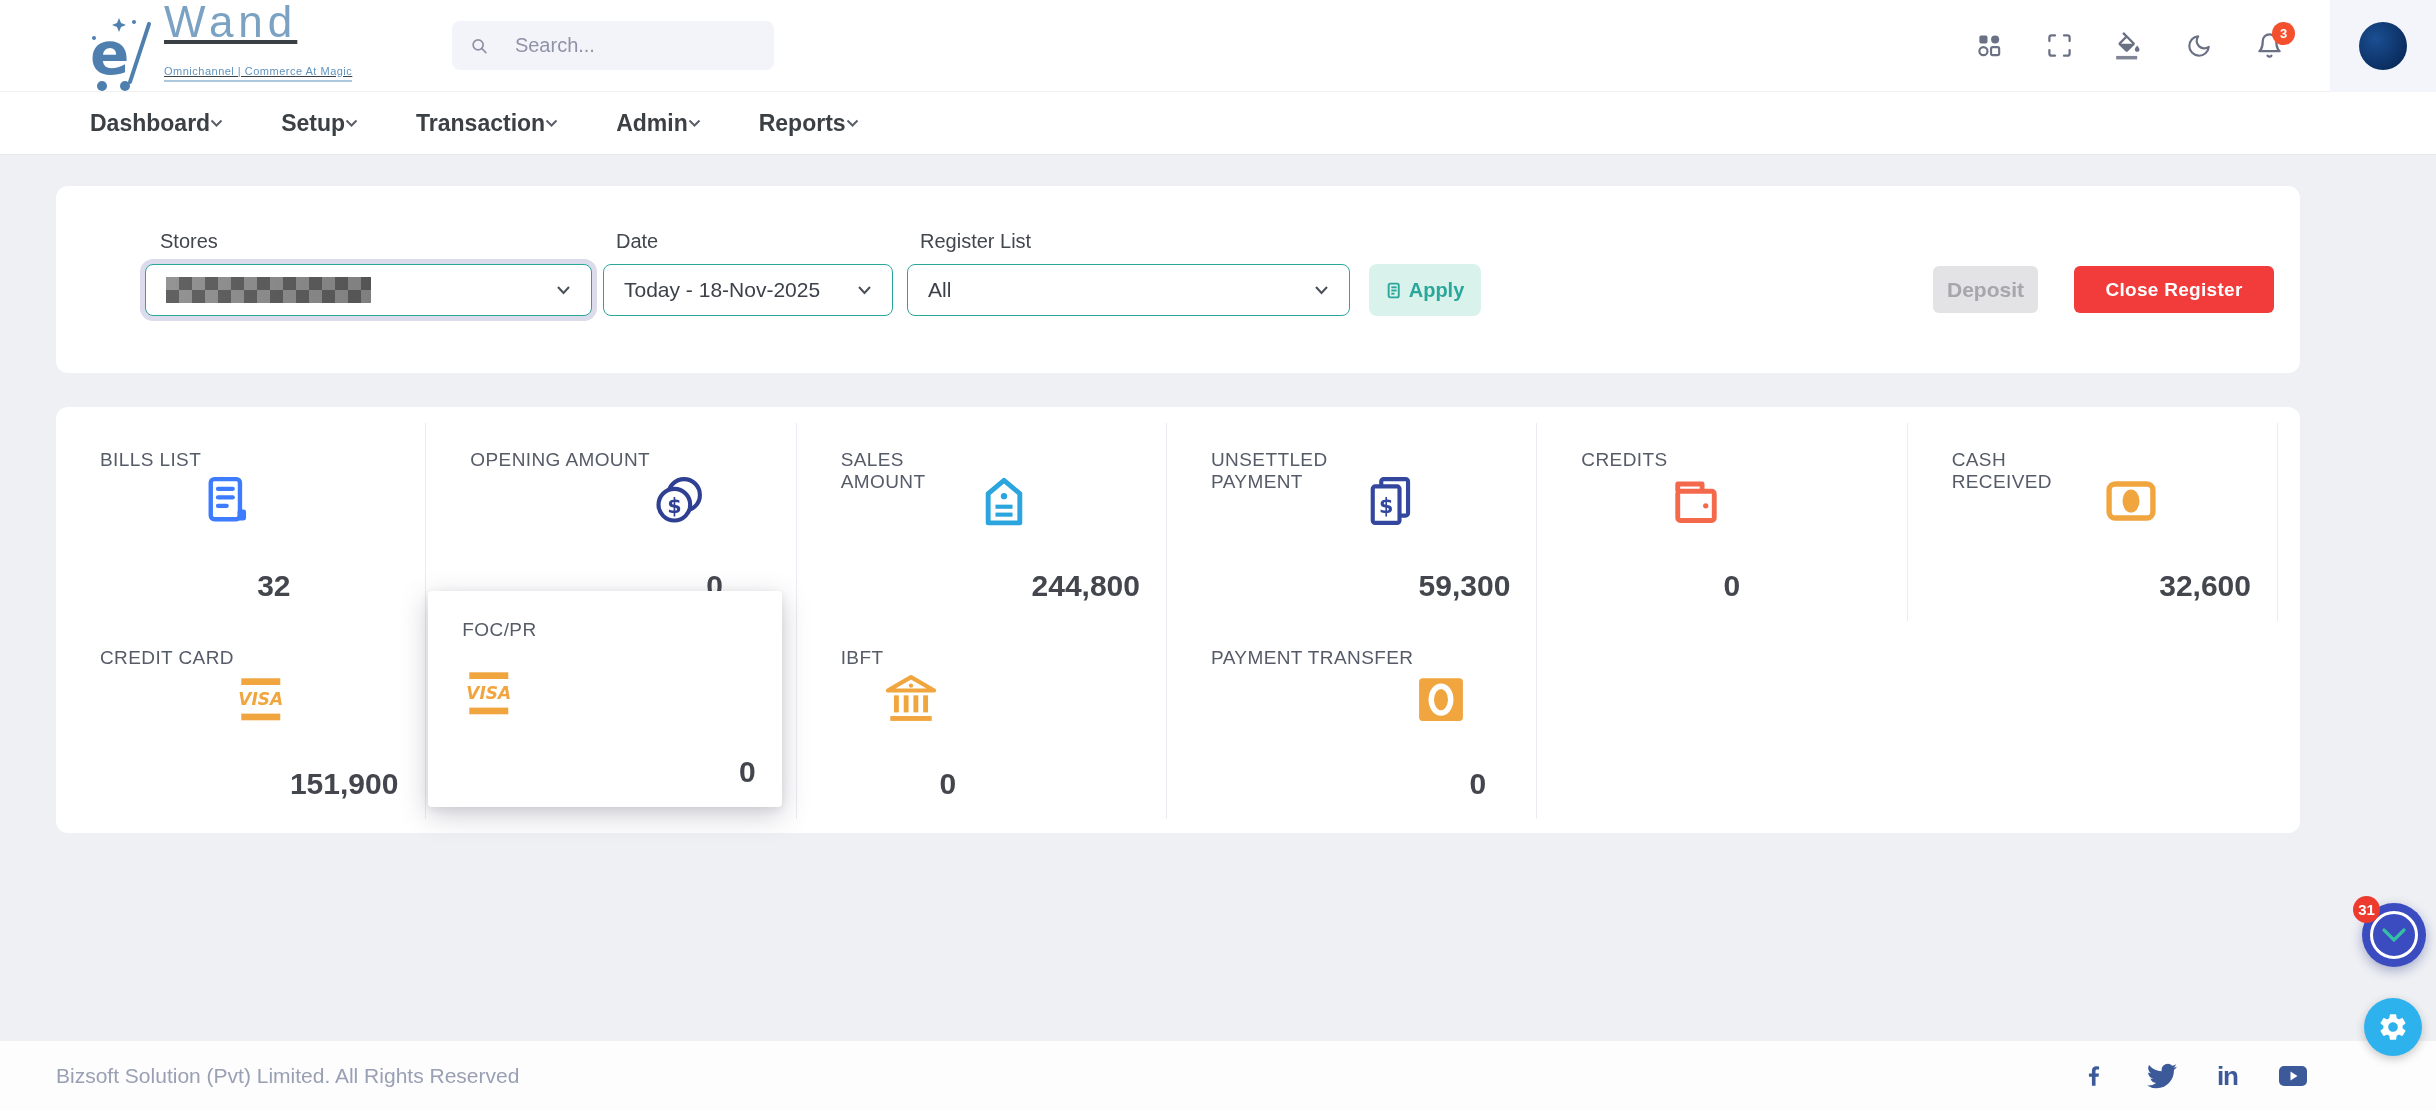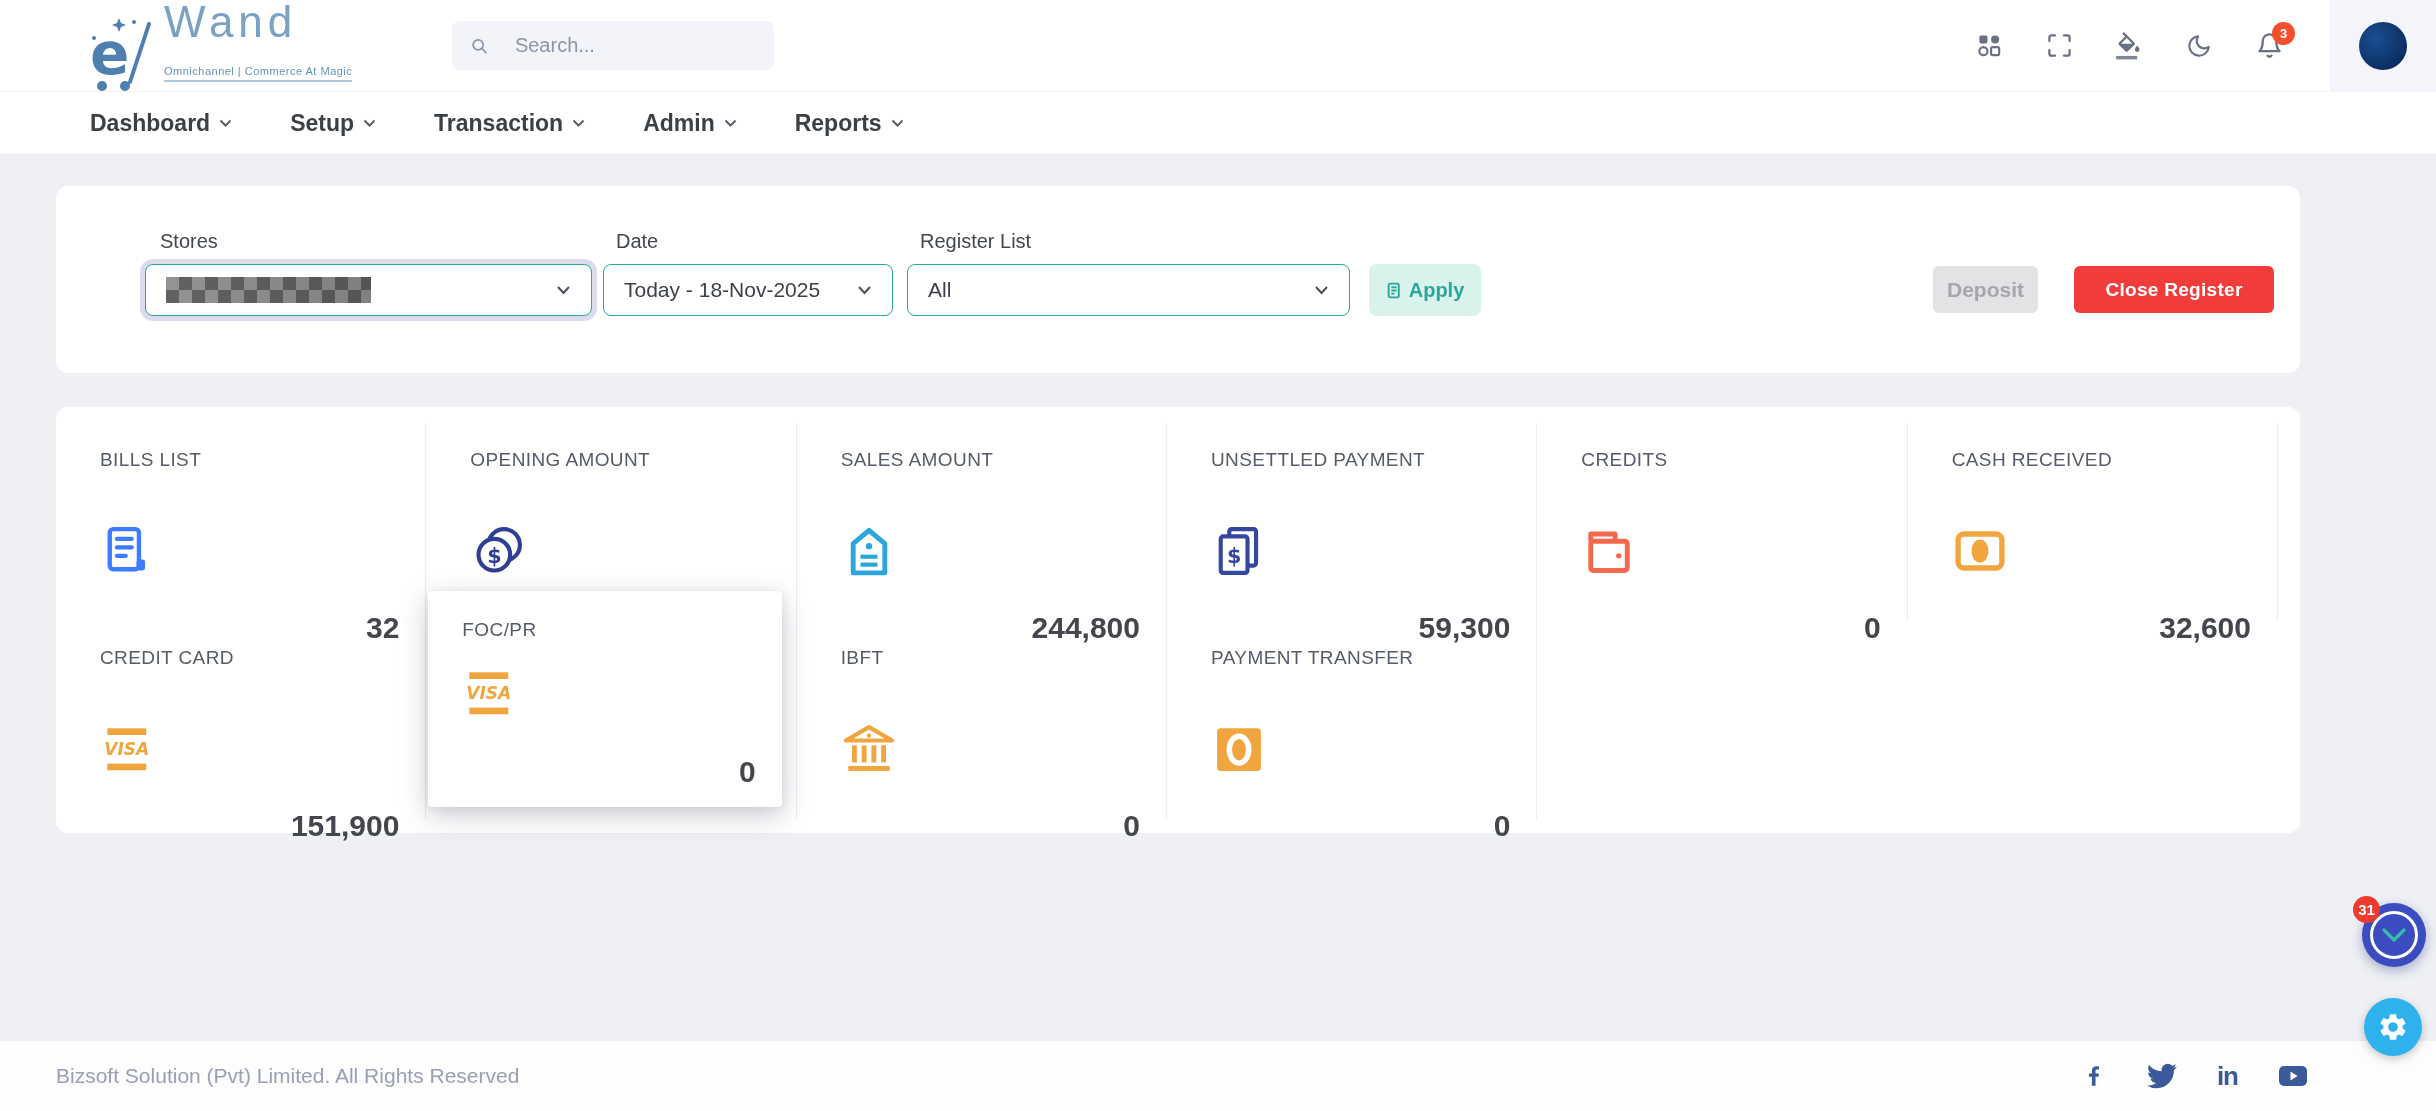--- a/index.html
+++ b/index.html
@@ -10,21 +10,21 @@
     position:relative;
     overflow:hidden;
     color:#3b4045;
   }
   
   .topbar{
     height:92px; background:#fff; display:flex; align-items:center;
     border-bottom:1px solid #f0f0f3; position:relative; z-index:10;
   }
   .logo{ display:flex; align-items:flex-end; margin-left:88px; gap:0; }
-  .brand-col{ display:flex; flex-direction:column; line-height:1; margin-bottom:10px; }
+  .brand-col{ display:flex; flex-direction:column; line-height:1; margin-bottom:10px;text-decoration:underline; }
   .brand-word{ font-size:44px; color:#7ba2c2; letter-spacing:5px; font-weight:400; }
   .tagline{ margin-top:22px; font-size:11px; color:#5f93bf; filter:blur(0.7px);
     border-bottom:2px solid #abc8dc; padding-bottom:3px; width:max-content; letter-spacing:.5px; }
   .searchbox{
     margin-left:100px; width:322px; height:49px; background:#f3f4f9; border-radius:8px;
     display:flex; align-items:center; gap:26px; padding:0 18px;
   }
   .searchbox input{
     border:none; outline:none; background:transparent; font-size:20px; color:#5a5f72;
     font-family:"Liberation Sans", sans-serif; width:100%;
@@ -42,21 +42,21 @@
     width:106px; height:92px; background:#f4f5fa; display:flex; align-items:center; justify-content:center;
     margin-left:6px;
   }
   .avatar{ width:48px; height:48px; border-radius:50%;
     background:radial-gradient(circle at 35% 35%, #1b4f93, #0a2c5e 75%); cursor:pointer; }
   
   .menubar{
     height:63px; background:#fff; border-bottom:1px solid #e7e8ee;
     display:flex; align-items:center; padding-left:90px; gap:58px; position:relative; z-index:9;
   }
-  .menu-item{ display:flex; align-items:center; gap:9px; font-size:23px; font-weight:700;
+  .menu-item{ display:flex; align-items:center; font-size:23px; font-weight:700;
     color:#3b4045; cursor:pointer; }
   .chev{ stroke:#5a5f6a; }
   
   .filter-card{
     position:relative; margin:31px 0 0 56px; width:2244px; height:187px;
     background:#fff; border-radius:12px;
   }
   .f-label{ position:absolute; top:44px; font-size:20px; color:#42464e; }
   .lbl-stores{ left:104px; } .lbl-date{ left:560px; } .lbl-register{ left:864px; }
   .selbox{
@@ -93,21 +93,21 @@
     font-family:"Liberation Sans", sans-serif;
   }
   
   .stats-card{
     margin:34px 0 0 56px; width:2244px; background:#fff; border-radius:12px;
     padding:16px 22px 14px 0;
   }
   .grid{ display:grid; grid-template-columns:repeat(6,1fr); }
   .cell{
     height:198px; padding:26px 26px 18px 44px; border-right:1px solid #ebecf1;
-    display:flex; flex-direction:column; position:relative;gap:28px;
+    display:flex; flex-direction:row; position:relative;
   }
   .cell-label{ font-size:19px; color:#565b68; letter-spacing:.4px; }
   .cell-icon{ margin-top:24px; }
   .cell-value{ margin-top:auto; align-self:flex-end; font-size:30px; font-weight:700; color:#43464d; }
   .cell.pop{ padding:0; border-right:1px solid #ebecf1; }
   .popup{
     position:absolute; top:-30px; left:2px; right:14px; bottom:12px; background:#fff;
     border-radius:4px; box-shadow:0 8px 28px rgba(95,95,120,.32), 0 2px 8px rgba(0,0,0,.08);
     padding:28px 26px 18px 34px; display:flex; flex-direction:column; z-index:5;
   }

